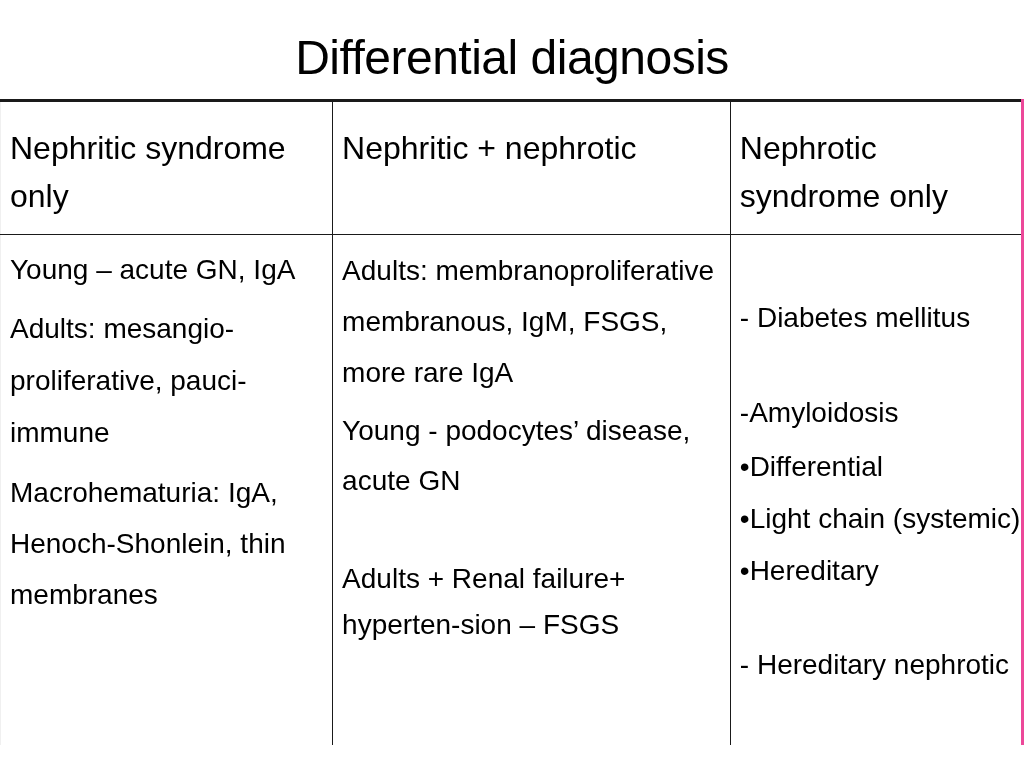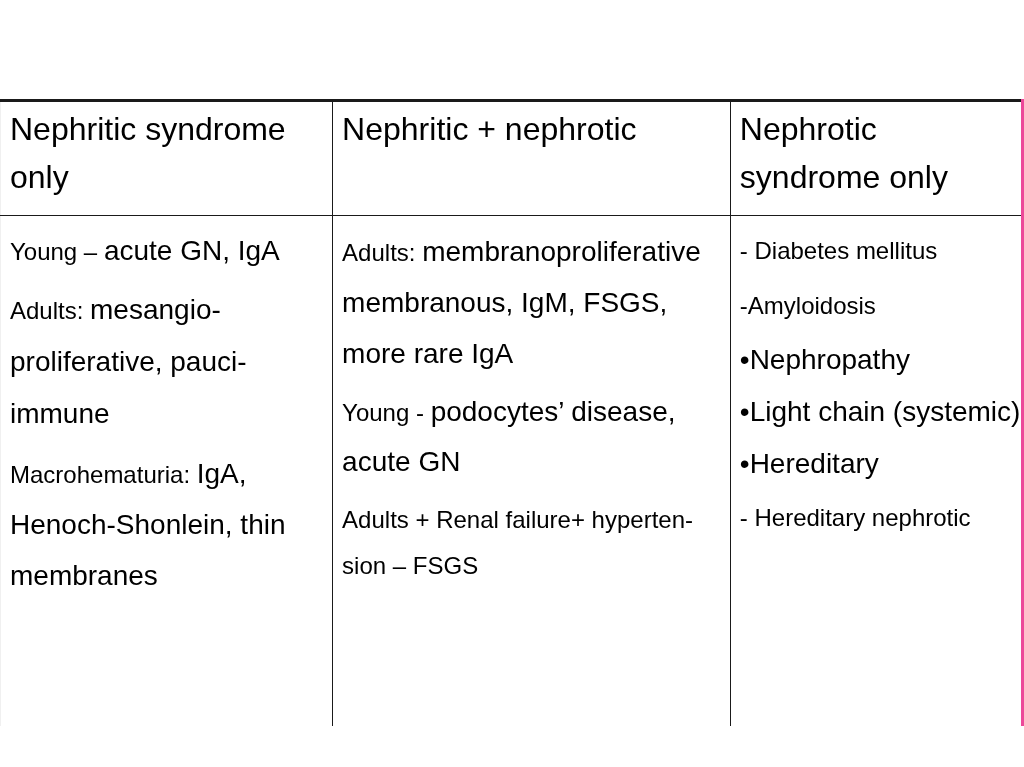--- a/index.html
+++ b/index.html
@@ -42,52 +42,53 @@
       border-right: 1.5px solid #1a1a1a;
     }
     table.dd td:first-child { border-left: 1px solid #f0f0f0; }
     table.dd td:last-child { border-right: 3px solid #ec4899; }
     table.dd tr.header td {
       border-top: 3px solid #1a1a1a;
       border-bottom: 1.5px solid #1a1a1a;
       height: 110px;
       font-size: 32px;
       line-height: 48px;
-      padding-top: 3px;
+      padding-top: 22px;
     }
     table.dd tr.sub td {
       border-bottom: 2px solid #1a1a1a;
       height: 54px;
       font-size: 32px;
       line-height: 54px;
       padding-top: 0;
     }
     table.dd tr.body td {
       height: 498px;
       padding-top: 12px;
     }
     .col1 { width: 324px; }
     .col2 { width: 388px; }
     .col3 { width: 285px; }
     .para {
       margin: 0 0 8px 0;
       line-height: 47px;
     }
-    .big { font-size: 24px; }
+    .big { font-size: 28px; margin-top: 48px; }
     .small { font-size: 28px; margin-top: 48px; }
     .bullet-line {
       font-size: 28px;
       line-height: 44px;
       margin: 0 0 8px 0;
     }
   </style>
 </head>
 <body>
 
 <div class="slide">
+  <div class="title">Differential diagnosis</div>
 
   <table class="dd">
     <colgroup>
       <col class="col1">
         <col class="col2">
         <col class="col3">
     </colgroup>
     <tbody>
         <tr class="header">
       <td>Nephritic syndrome only</td>
@@ -111,21 +112,21 @@
           <span class="big">Adults: </span><span class="small">membranoproliferative membranous, IgM, FSGS, more rare IgA</span>
         </div>
         <div class="para" style="line-height:46px;">
           <span class="big">Young - </span><span class="small">podocytes’ disease, acute GN</span>
         </div>
         <div class="para big" style="line-height:46px;">Adults + Renal failure+ hyperten-sion – FSGS</div>
       </td>
       <td>
         <div class="para big" style="line-height:46px;">- Diabetes mellitus</div>
         <div class="para big" style="line-height:48px;">-Amyloidosis</div>
-        <div class="bullet-line">•Nephropathy</div>
+        <div class="bullet-line">•Differential</div>
         <div class="bullet-line">•Light chain (systemic)</div>
         <div class="bullet-line">•Hereditary</div>
         <div class="para big" style="line-height:47px;">- Hereditary nephrotic</div>
       </td>
     </tr>
   </tbody>
     </table>
 </div>
 
 </body></html>

